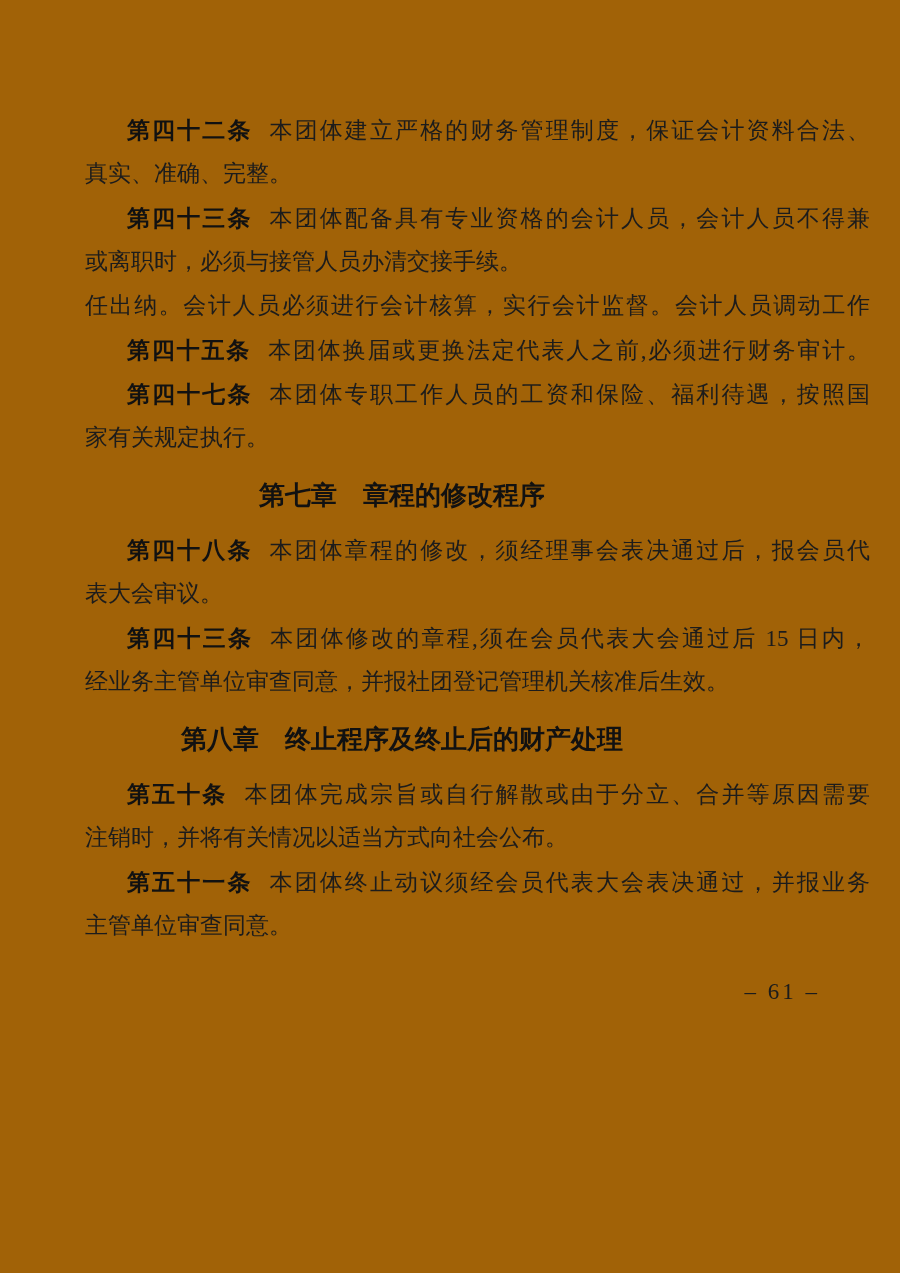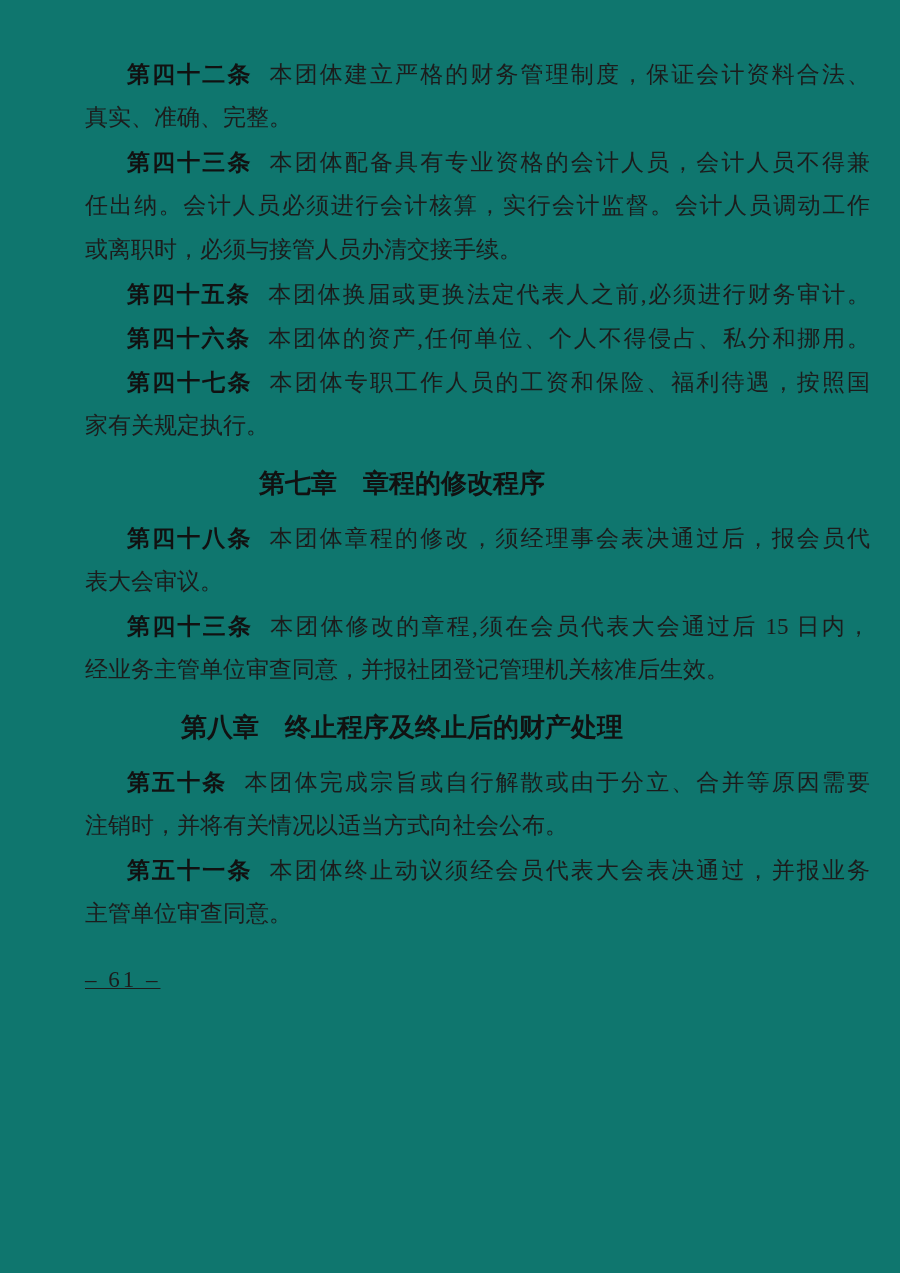--- a/index.html
+++ b/index.html
@@ -4,23 +4,23 @@
 <style>
   html, body {
     margin: 0;
     padding: 0;
     background: #ffffff;
   }
   .page {
     position: relative;
     width: 900px;
     height: 1273px;
-    background: #0f766e;
+    background: #a16207;
     box-sizing: border-box;
-    padding: 52px 30px 0 85px;
+    padding: 108px 30px 0 85px;
     overflow: hidden;
     color: #1c1c1c;
   }
   .doc {
     width: 785px;
     font-family: "Liberation Serif", "DejaVu Serif", serif;
     font-size: 23px;
     color: #1c1c1c;
   }
   .article { margin: 0; }
@@ -54,51 +54,48 @@
     line-height: 44px;
     height: 44px;
     margin-top: 13px;
     margin-bottom: 11px;
     color: #111111;
     white-space: nowrap;
   }
   .footer {
     margin-top: 32px;
     width: 785px;
+    text-align: right;
     padding-right: 50px;
     box-sizing: border-box;
-    text-decoration: underline;
   }
   .page-number {
     font-family: "Liberation Serif", "DejaVu Serif", serif;
     font-size: 23px;
     line-height: 24px;
     letter-spacing: 3px;
     color: #1c1c1c;
   }
 </style>
 </head>
 <body>
 
 <div class="page">
   <div class="doc">
       <div class="article">
         <div class="line first"><span class="article-label">第四十二条</span><span>本团体建立严格的财务管理制度，保证会计资料合法、</span></div>
         <div class="line final">真实、准确、完整。</div>
       </div>
       <div class="article">
         <div class="line first"><span class="article-label">第四十三条</span><span>本团体配备具有专业资格的会计人员，会计人员不得兼</span></div>
+        <div class="line final">或离职时，必须与接管人员办清交接手续。</div>
         <div class="line">任出纳。会计人员必须进行会计核算，实行会计监督。会计人员调动工作</div>
-        <div class="line final">或离职时，必须与接管人员办清交接手续。</div>
       </div>
       <div class="article">
         <div class="line first"><span class="article-label">第四十五条</span><span>本团体换届或更换法定代表人之前,必须进行财务审计。</span></div>
-      </div>
-      <div class="article">
-        <div class="line first"><span class="article-label">第四十六条</span><span>本团体的资产,任何单位、个人不得侵占、私分和挪用。</span></div>
       </div>
       <div class="article">
         <div class="line first"><span class="article-label">第四十七条</span><span>本团体专职工作人员的工资和保险、福利待遇，按照国</span></div>
         <div class="line final">家有关规定执行。</div>
       </div>
       <div class="chapter-heading">第七章　章程的修改程序</div>
       <div class="article">
         <div class="line first"><span class="article-label">第四十八条</span><span>本团体章程的修改，须经理事会表决通过后，报会员代</span></div>
         <div class="line final">表大会审议。</div>
       </div>

